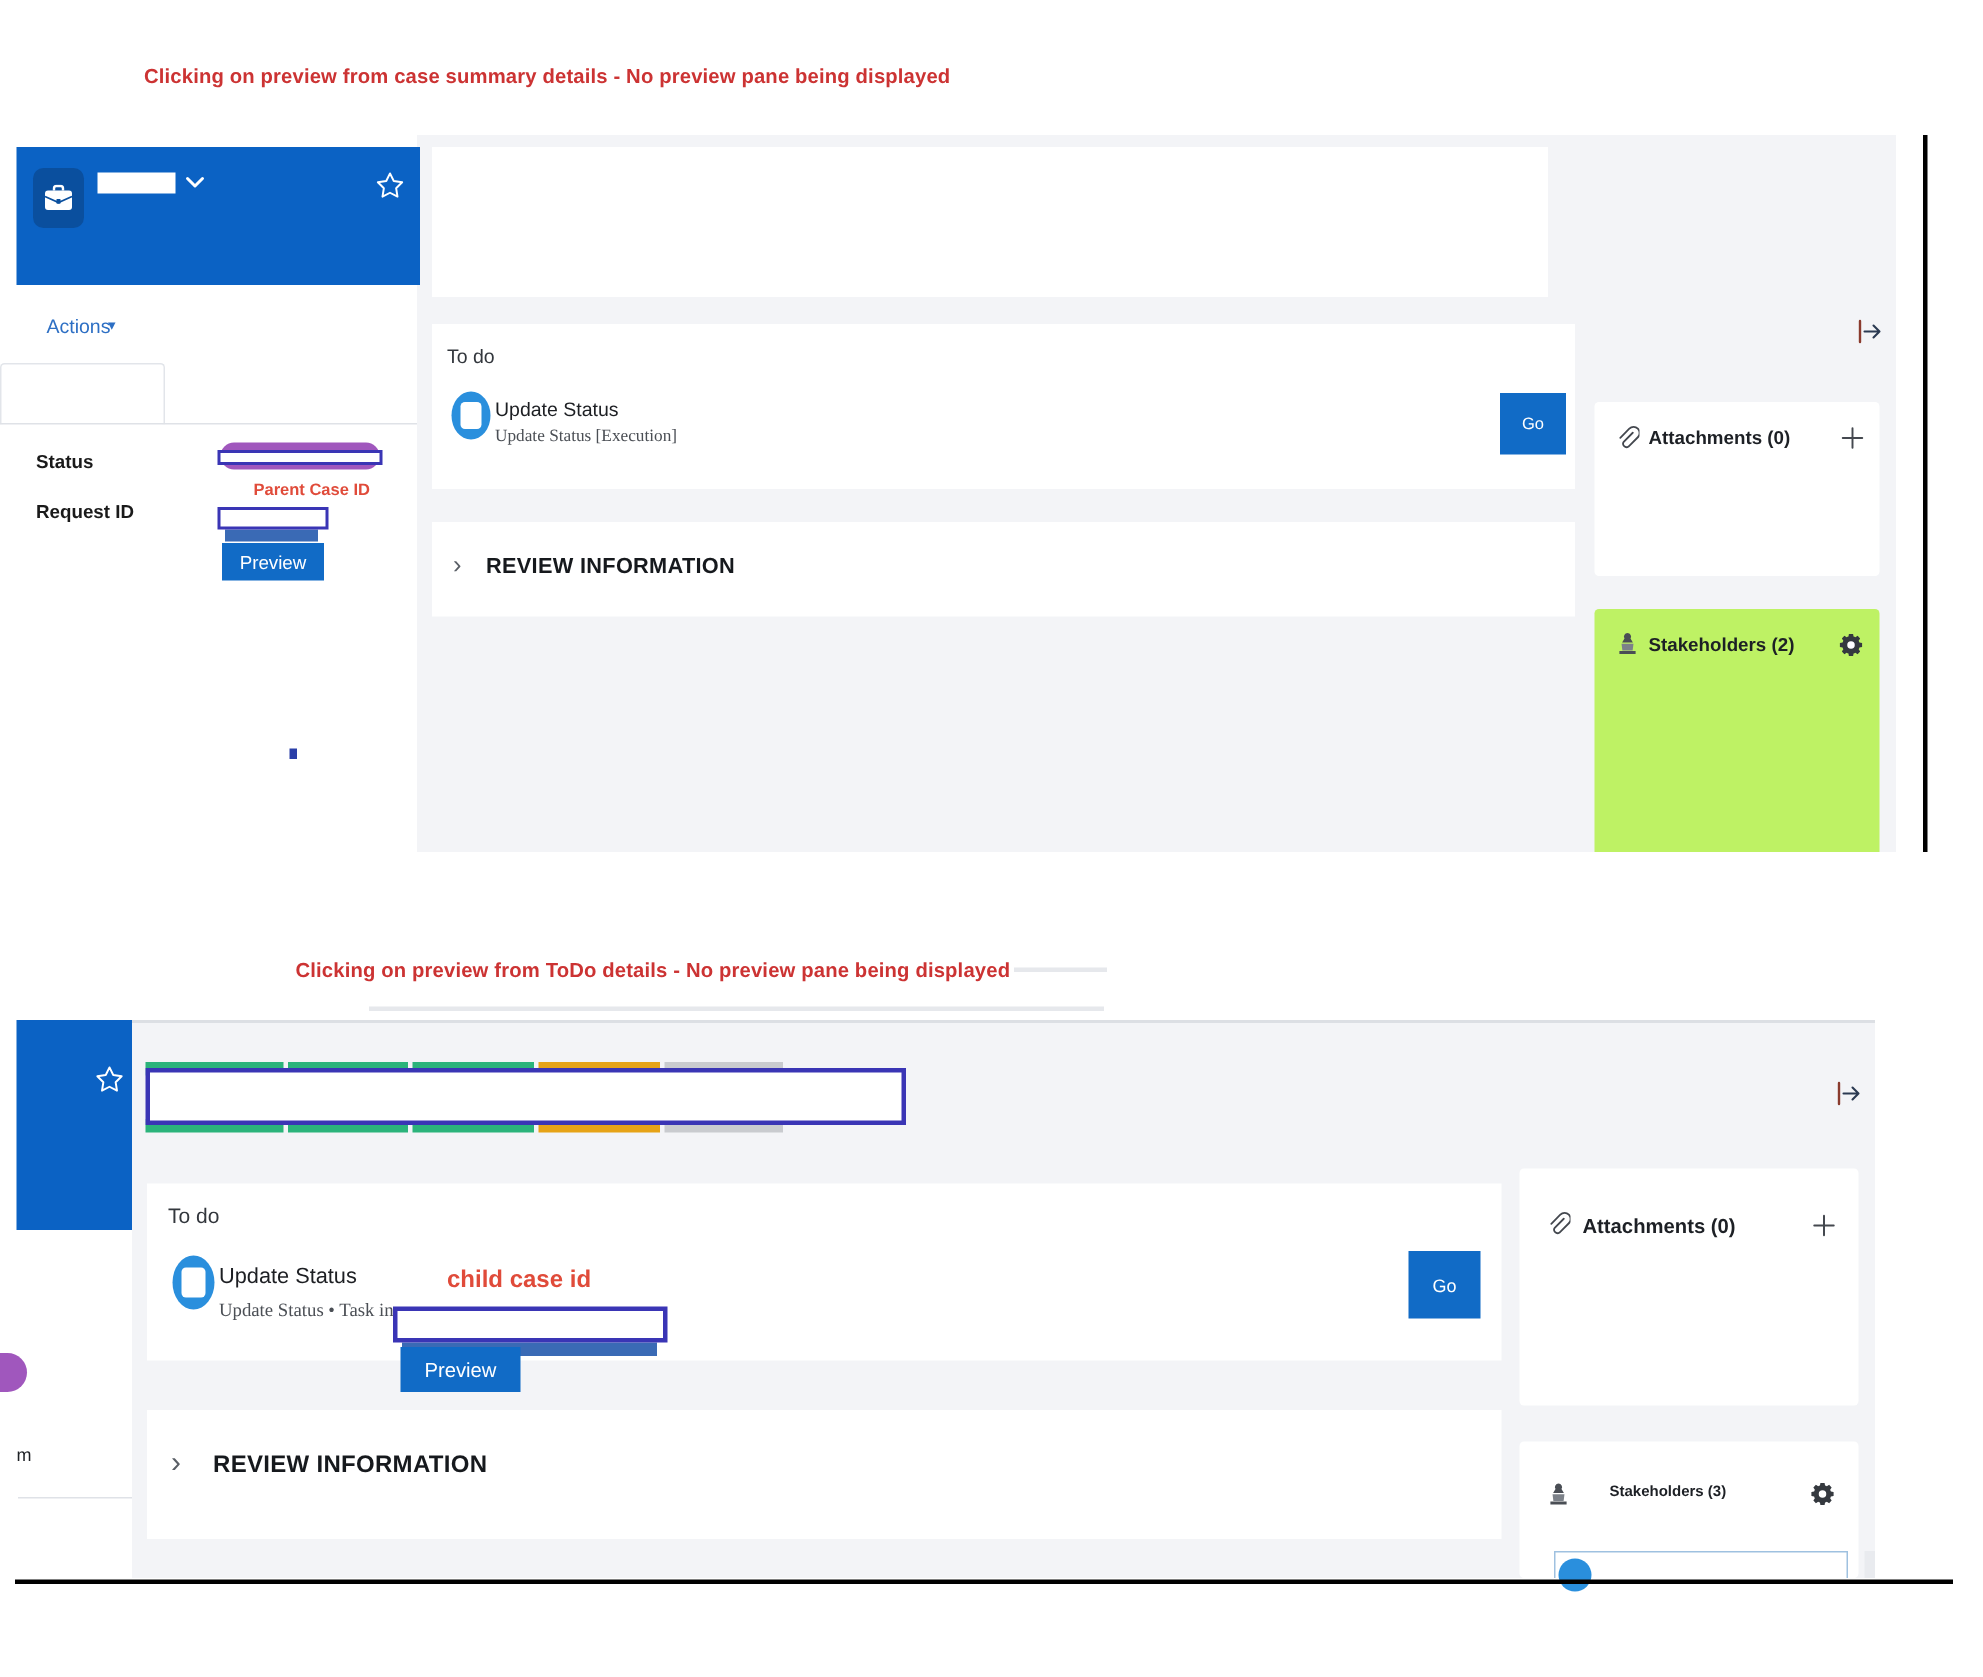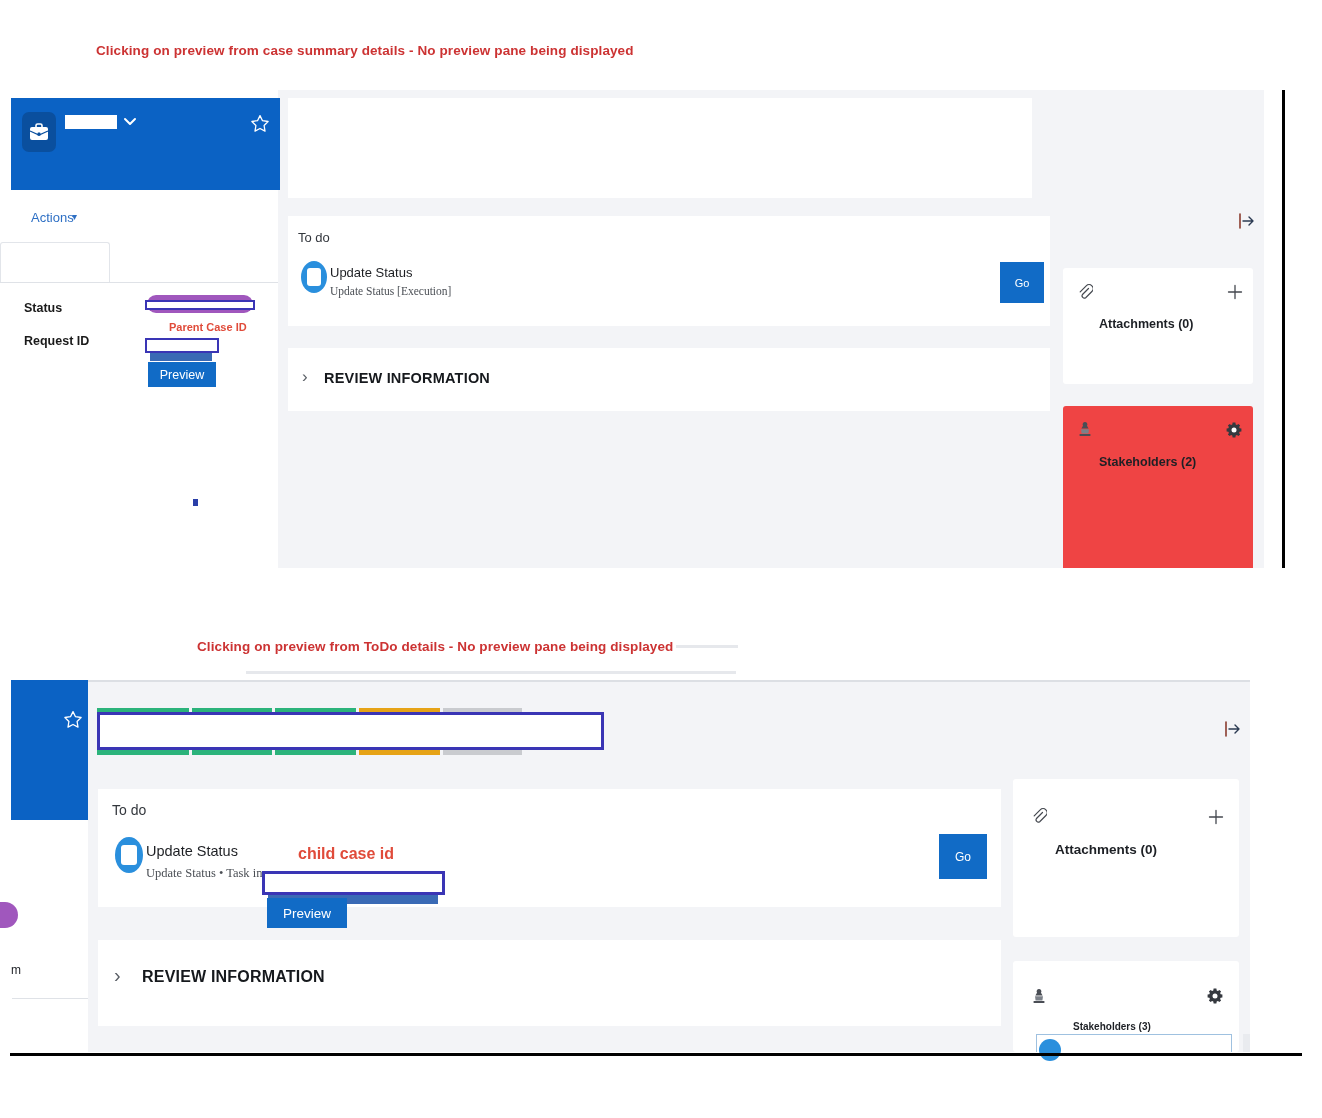--- a/index.html
+++ b/index.html
@@ -256,29 +256,28 @@
     position: absolute;
     left: 1063px; top: 178px;
     width: 190px; height: 116px;
     background: #ffffff;
     border-radius: 3px;
   }
   #card-stake-1 {
     position: absolute;
     left: 1063px; top: 316px;
     width: 190px; height: 212px;
-    background: #ef4444;
+    background: #bef264;
     border-radius: 3px;
   }
   .rail-title {
     position: absolute;
     font-size: 12.5px;
     font-weight: bold;
     color: #1d2025;
-    margin-top: 32px;
   }
   .rail-icon-left {
     position: absolute;
     width: 16px; height: 18px;
   }
   .rail-action {
     position: absolute;
     width: 18px; height: 18px;
   }
   #attach-icon-1  { left: 14px; top: 15px; }

